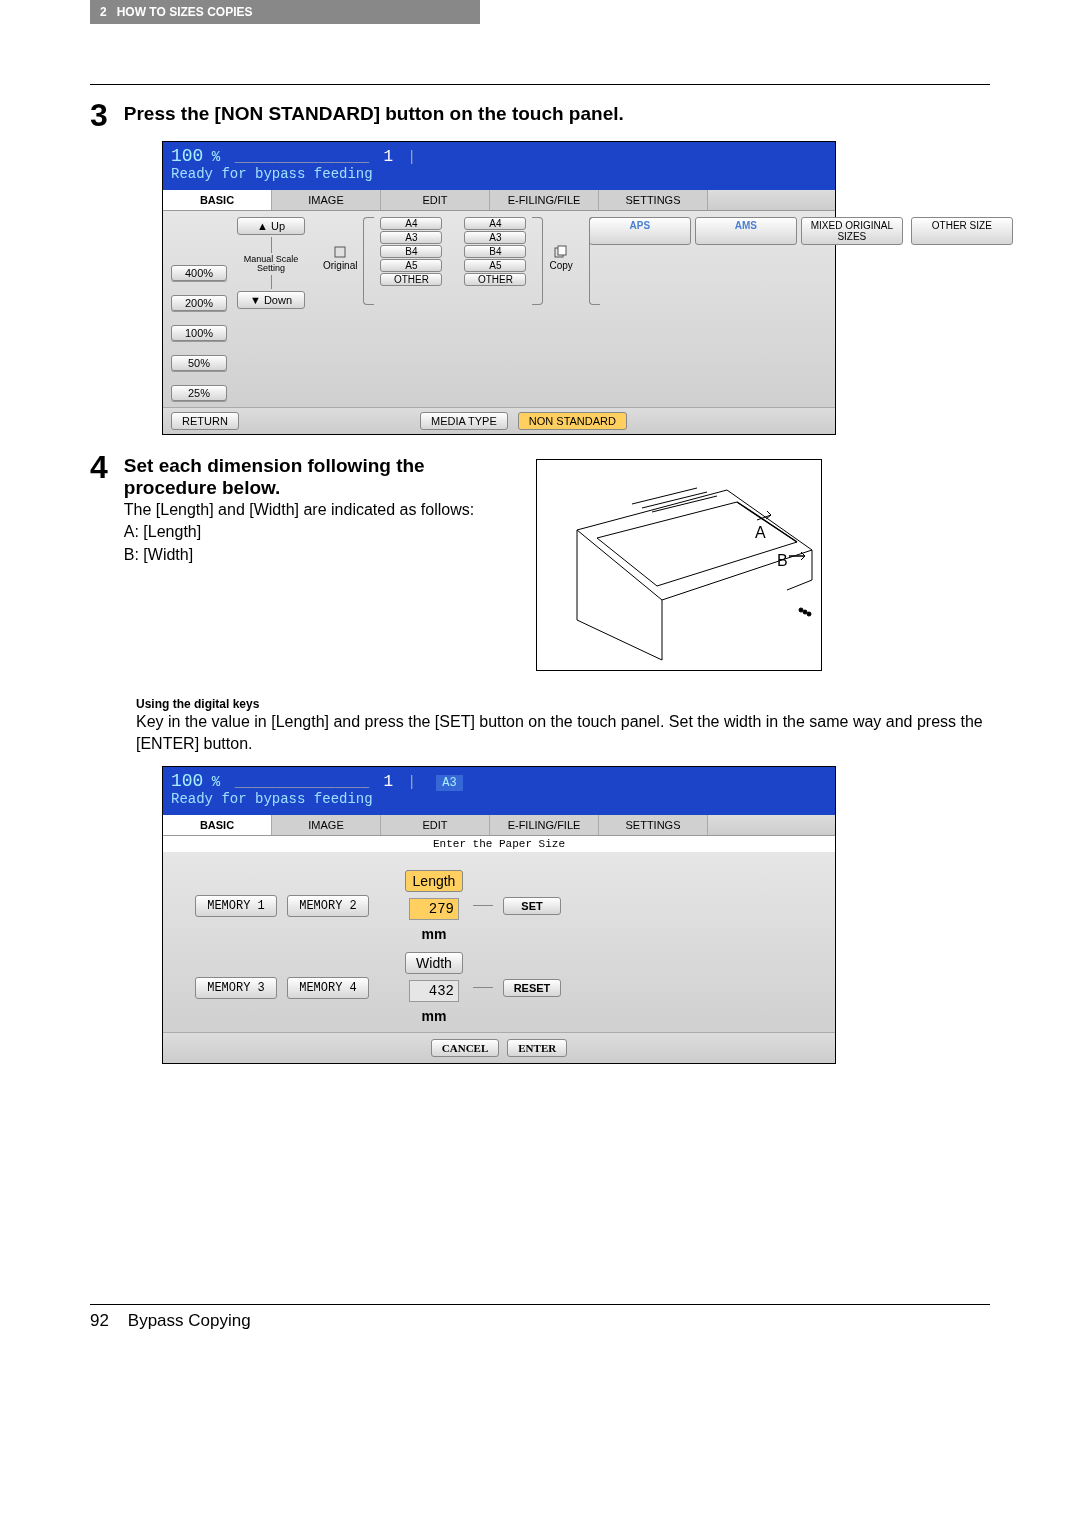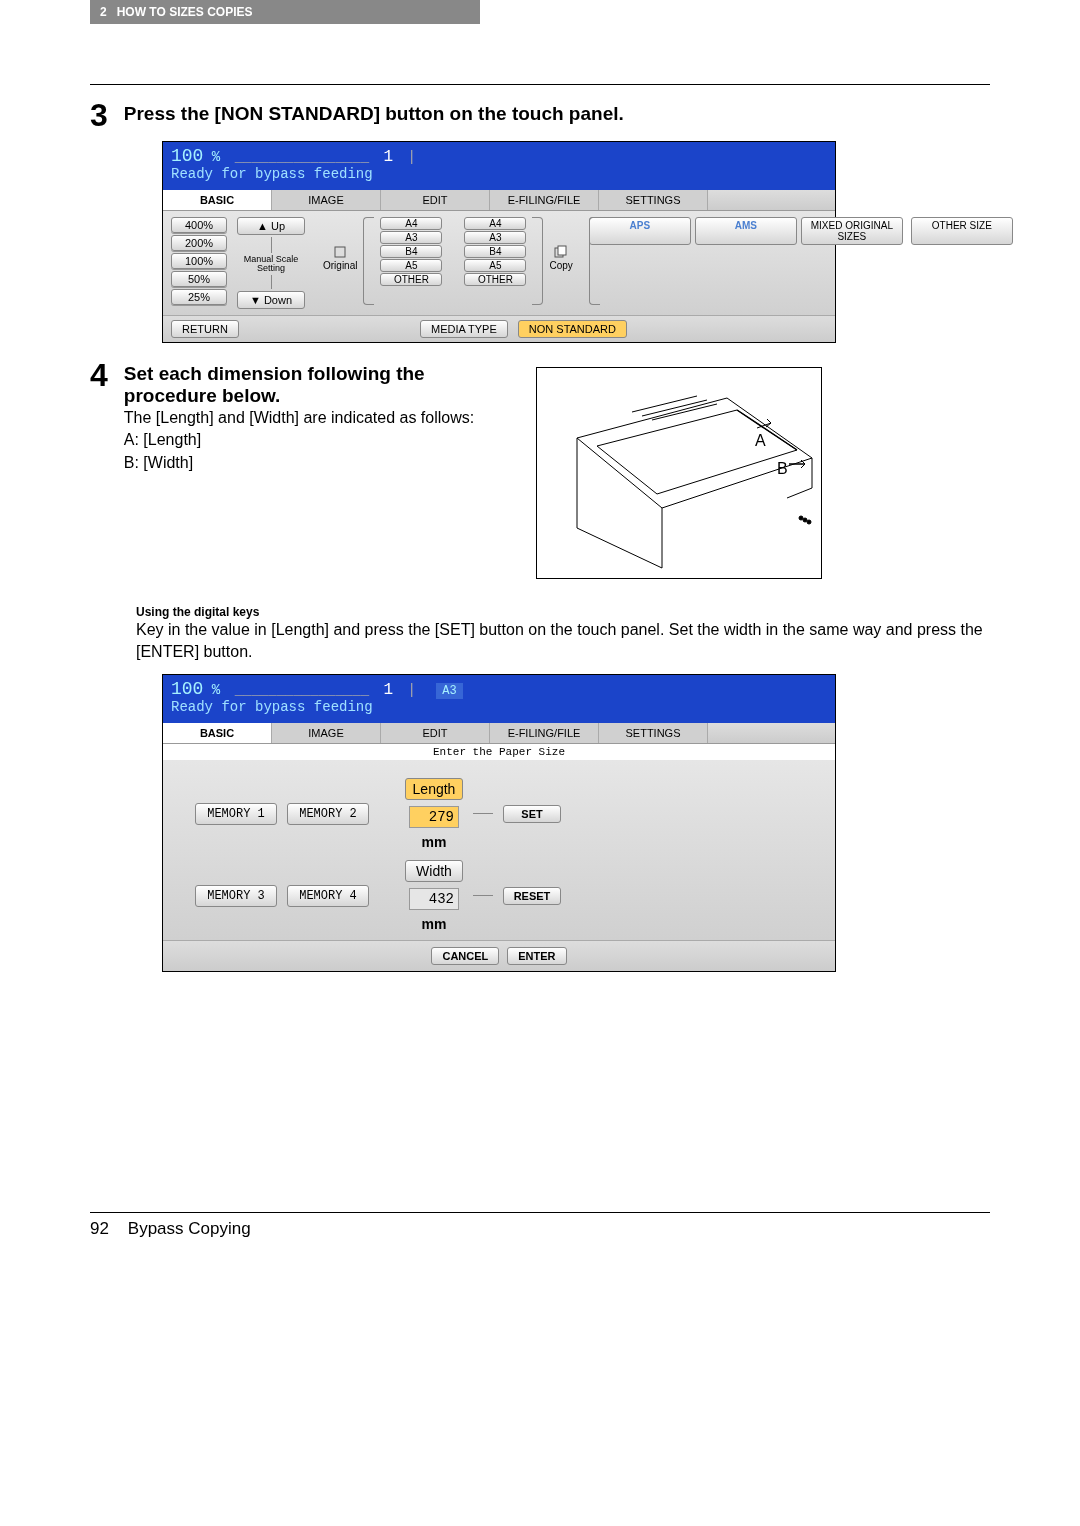--- a/index.html
+++ b/index.html
@@ -107,22 +107,23 @@
 
 .ss-body1 {
   display: flex;
   align-items: flex-start;
   padding: 6px 8px 6px 8px;
   background: linear-gradient(#e6e6e6,#d0d0d0);
 }
 .zoom-col {
   display: flex;
   flex-direction: column;
-  gap: 2px;
+  gap: 14px;
   margin-right: 10px;
+  margin-top: 48px;
 }
 .zbtn {
   font-size: 11px;
   background: linear-gradient(#fff,#d6d6d6);
   border: 1px solid #888;
   padding: 1px 0;
   width: 54px;
   text-align: center;
   border-radius: 3px;
   box-shadow: 0 1px 0 #999;
@@ -303,20 +304,21 @@
   padding: 2px 0;
   border-radius: 3px;
 }
 .ss-footer2 {
   display: flex;
   justify-content: center;
   gap: 8px;
   padding: 6px;
   background: linear-gradient(#ddd,#ccc);
   border-top: 1px solid #aaa;
+  font-family: Liberation Serif, serif;
 }
 .footer-line {
   border-top: 1.5px solid #000;
   margin: 240px 90px 0 90px;
 }
 .footer-text {
   margin: 6px 90px 0 90px;
   font-size: 17px;
 }
 </style>

